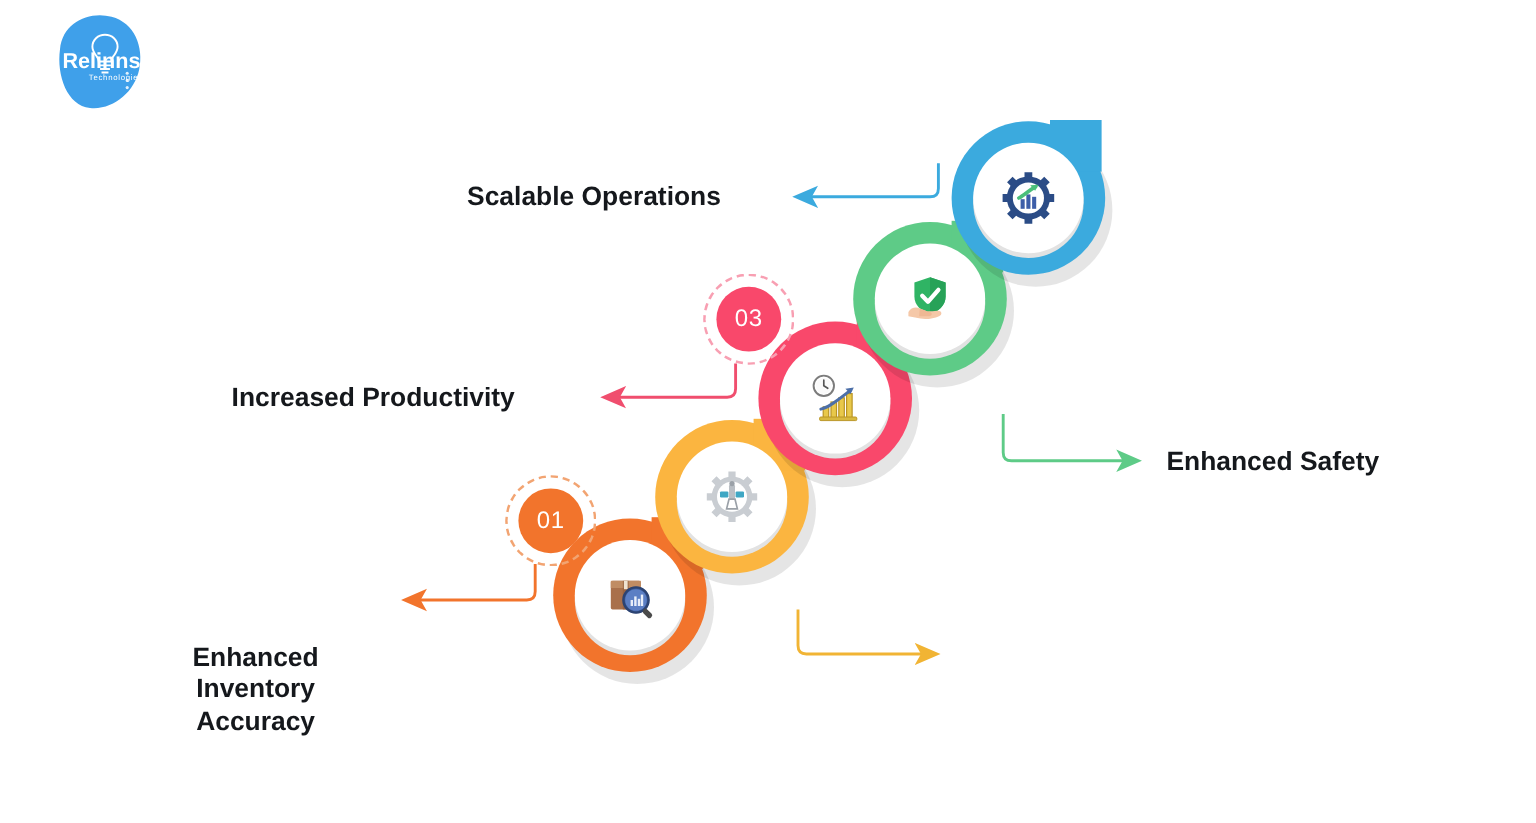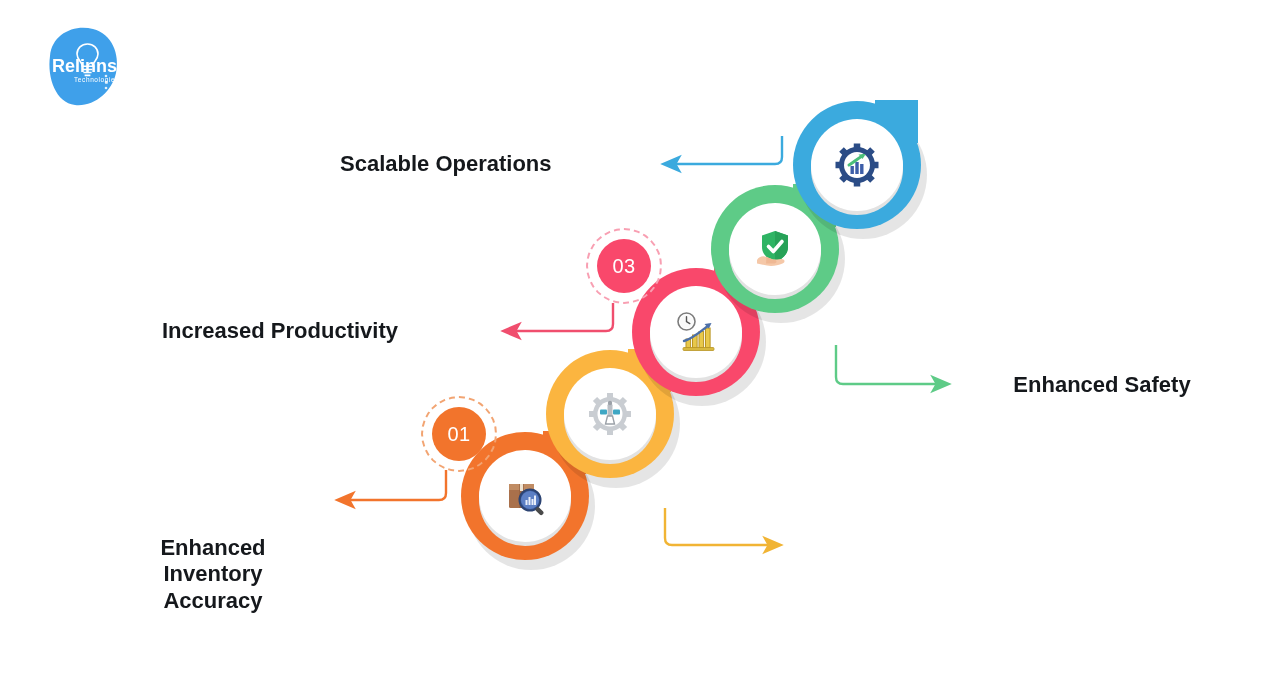--- a/index.html
+++ b/index.html
@@ -19,21 +19,21 @@
     position: relative;
     width: 1280px;
     height: 686px;
     background: #ffffff;
   }
 
   
   #logo {
     position: absolute;
     left: 30px;
-    top: 20px;
+    top: 5px;
     width: 92px;
     height: 92px;
   }
   #logo svg { display: block; }
 
   
   #connectors {
     position: absolute;
     left: 0; top: 0;
     width: 1280px;
@@ -111,23 +111,23 @@
   
   .label {
     position: absolute;
     color: #15181c;
     font-size: 22px;
     font-weight: bold;
     line-height: 1.2;
     font-family: "Liberation Sans", sans-serif;
     white-space: pre-line;
   }
-  .label.right-align { text-align: left; }
+  .label.right-align { text-align: center; }
   .label.center-align { text-align: center; margin-top: 48px; }
-  .label.left-align  { text-align: center; }
+  .label.left-align  { text-align: left; }
 </style>
 </head>
 <body>
 
 <div id="stage">
 
   <div id="logo">
     <svg width="92" height="92" viewBox="0 0 92 92">
       <path d="M20 36 C22 14, 44 4, 63 9 C82 14, 90 34, 86 53 C82 72, 64 87, 45 85 C26 83, 17 58, 20 36 Z" fill="#3FA0EA"></path>
       <g fill="#ffffff">

